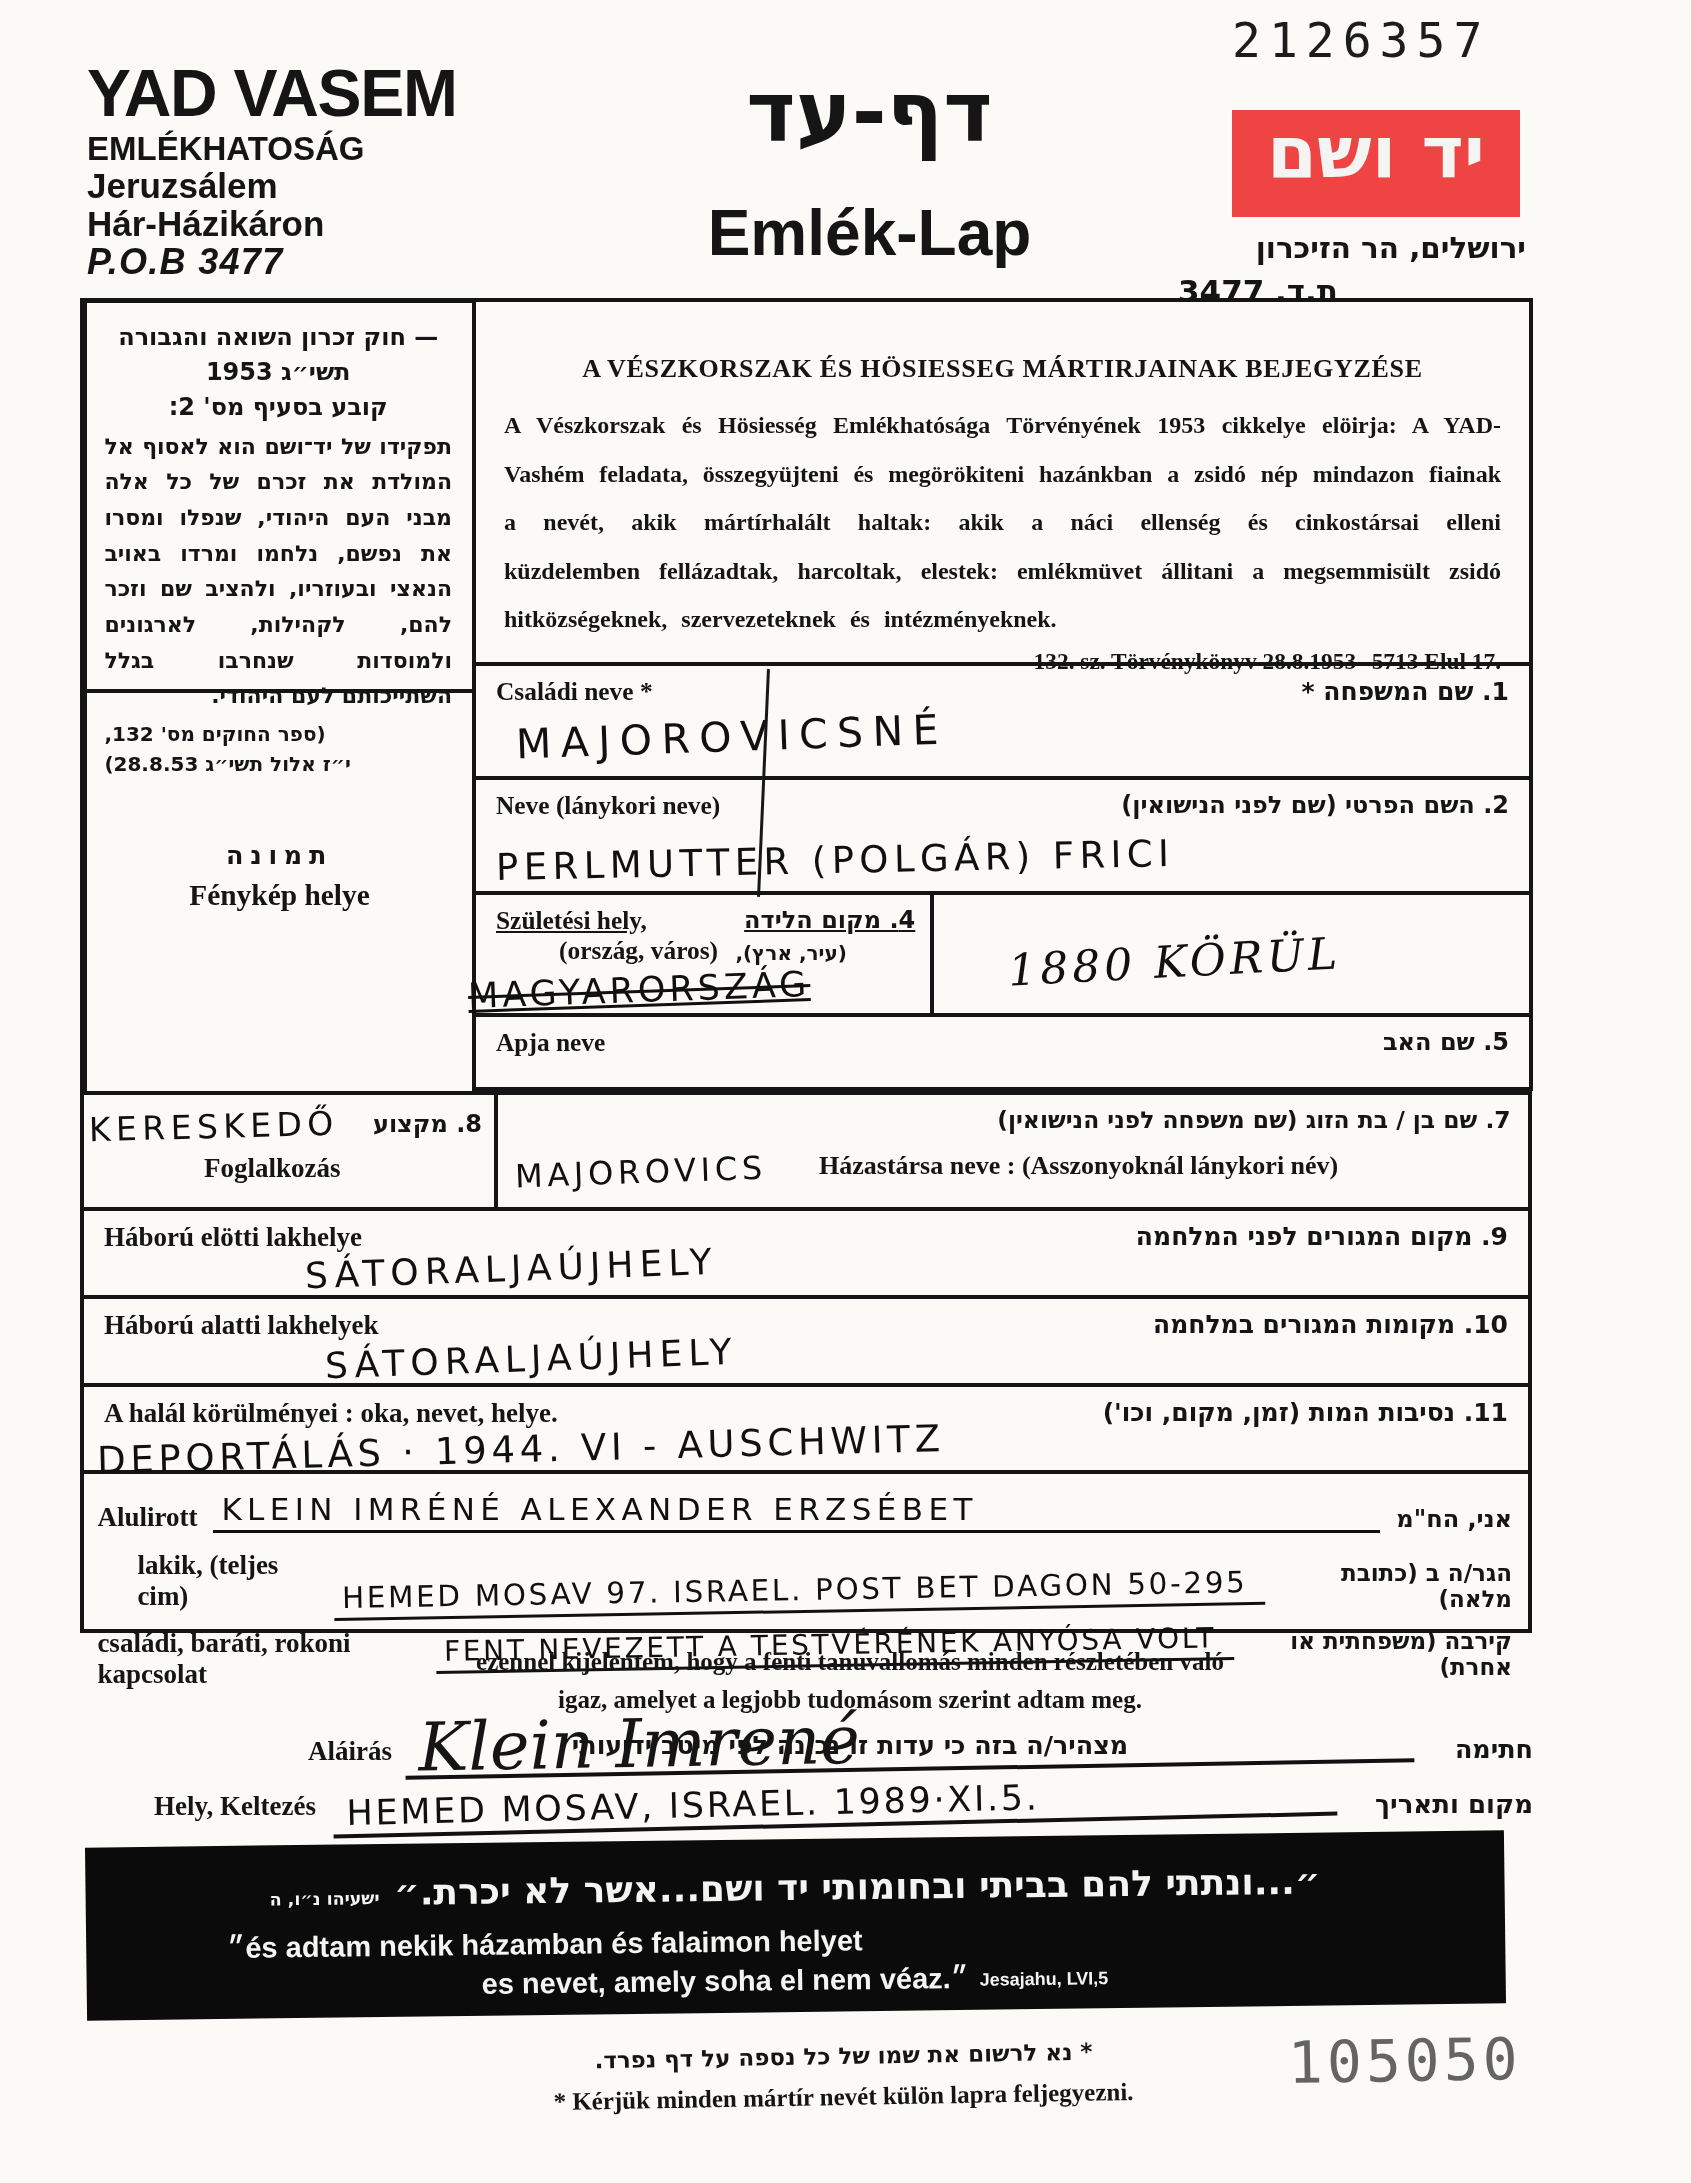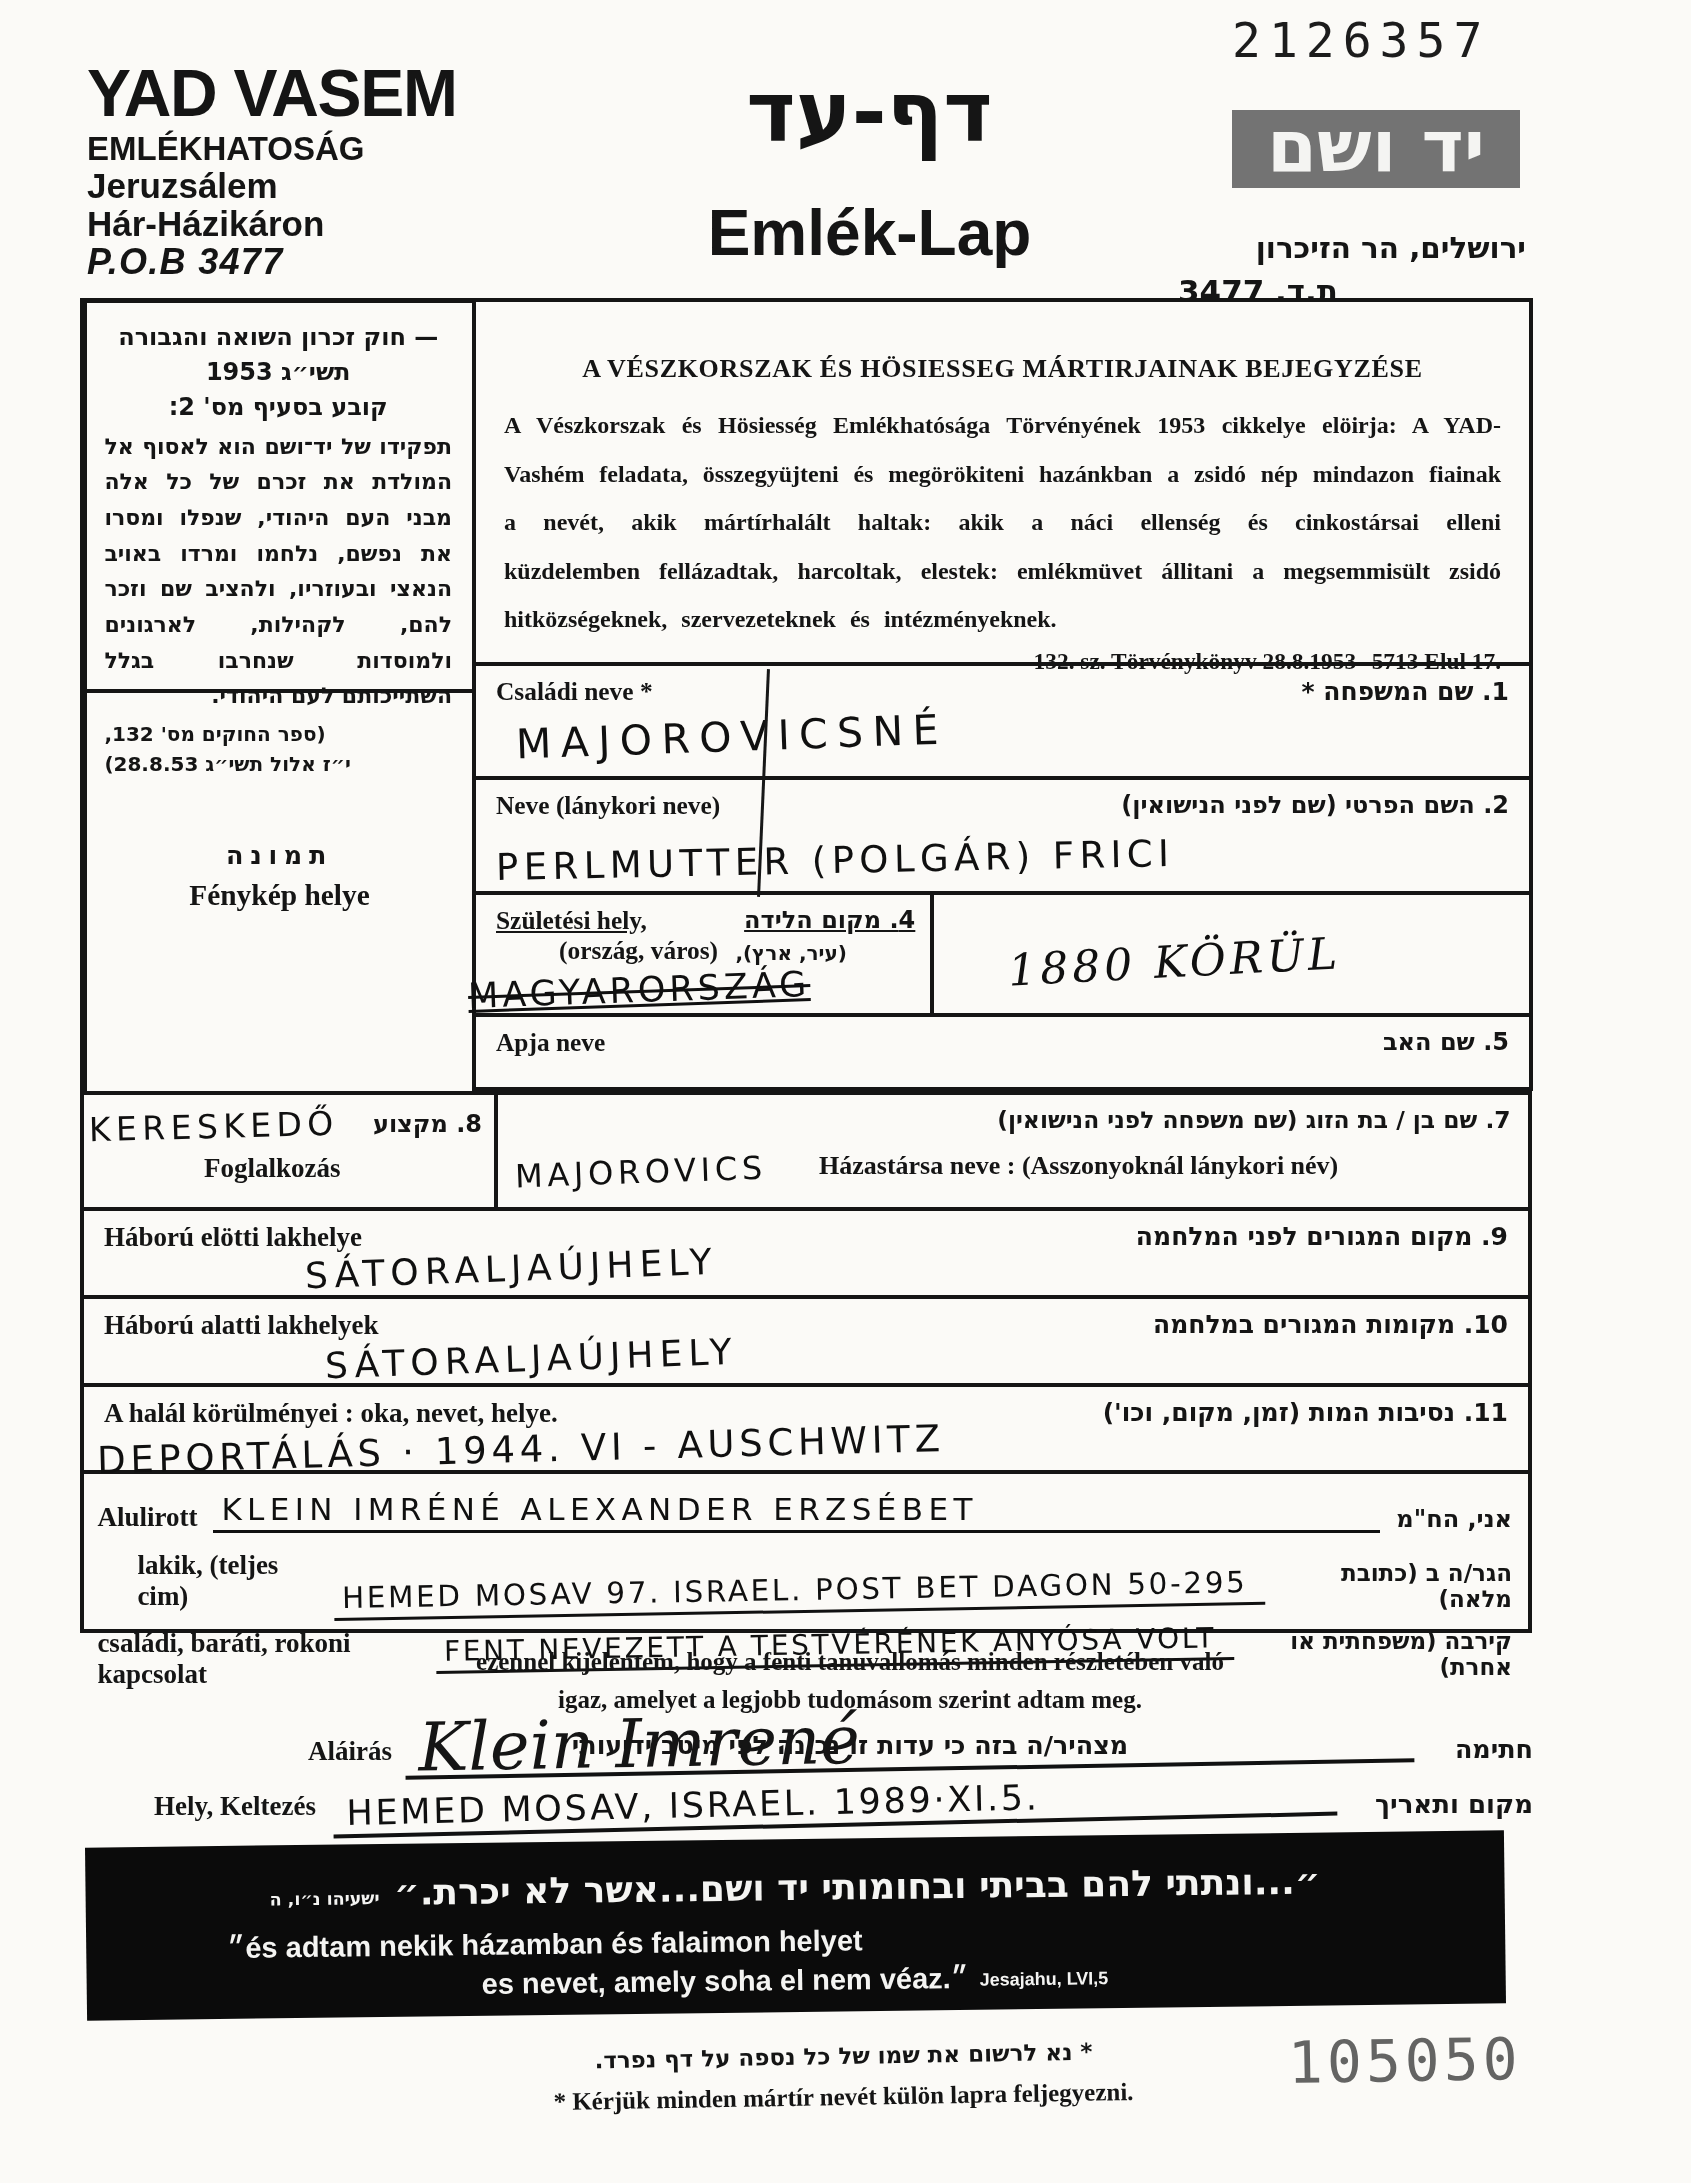--- a/index.html
+++ b/index.html
@@ -29,21 +29,21 @@
     <div class="husans" style="font-size:33px;line-height:1.08;margin-top:5.4px;">EMLÉKHATOSÁG</div>
     <div class="husans" style="font-size:35px;line-height:1.08;">Jeruzsálem</div>
     <div class="husans" style="font-size:35px;line-height:1.08;">Hár-Házikáron</div>
     <div class="husans" style="font-size:36px;line-height:1.08;letter-spacing:1.3px;font-style:italic;">P.O.B 3477</div>
   </div>
 
   <div class="abs he" style="left:709px;top:70px;width:321px;text-align:center;font-size:84px;line-height:1;">דף-עד</div>
   <div class="abs husans" style="left:689px;top:201px;width:361px;text-align:center;font-size:64px;line-height:1;">Emlék-Lap</div>
 
   <div class="abs mono" style="left:1232px;top:12px;font-size:48px;letter-spacing:8px;color:#1c1c1c;">2126357</div>
-  <div class="abs" style="left:1232px;top:110px;width:288px;height:78px;background:#737373;display:flex;align-items:flex-end;justify-content:center;">
+  <div class="abs" style="left:1232px;top:110px;width:288px;height:107px;background:#ef4444;display:flex;align-items:flex-start;justify-content:center;">
     <span class="he bannertext" style="font-size:72px;font-weight:700;">יד ושם</span>
   </div>
   <div class="abs he" style="left:1178px;top:231px;width:348px;text-align:right;font-size:29.4px;">ירושלים, הר הזיכרון</div>
   <div class="abs he" style="left:1178px;top:273px;width:288px;text-align:left;font-size:31px;">ת.ד. 3477</div>
 
   <div class="abs" style="left:80px;top:298px;width:392px;height:395px;box-sizing:border-box;border-left:7.4px solid var(--ink);border-top:5.4px solid var(--ink);border-bottom:4px solid var(--ink);padding:17.4px 20px 0 17.4px;">
     <div class="he" style="font-size:24px;text-align:center;line-height:1.45;">— חוק זכרון השואה והגבורה</div>
     <div class="he" style="font-size:24px;text-align:center;line-height:1.45;">תשי״ג 1953</div>
     <div class="he" style="font-size:24px;text-align:center;line-height:1.45;">קובע בסעיף מס' 2:</div>
     <div class="he" style="font-size:22px;text-align:justify;line-height:1.62;margin-top:4px;">תפקידו של יד־ושם הוא לאסוף אל המולדת את זכרם של כל אלה מבני העם היהודי, שנפלו ומסרו את נפשם, נלחמו ומרדו באויב הנאצי ובעוזריו, ולהציב שם וזכר להם, לקהילות, לארגונים ולמוסדות שנחרבו בגלל השתייכותם לעם היהודי.</div>

